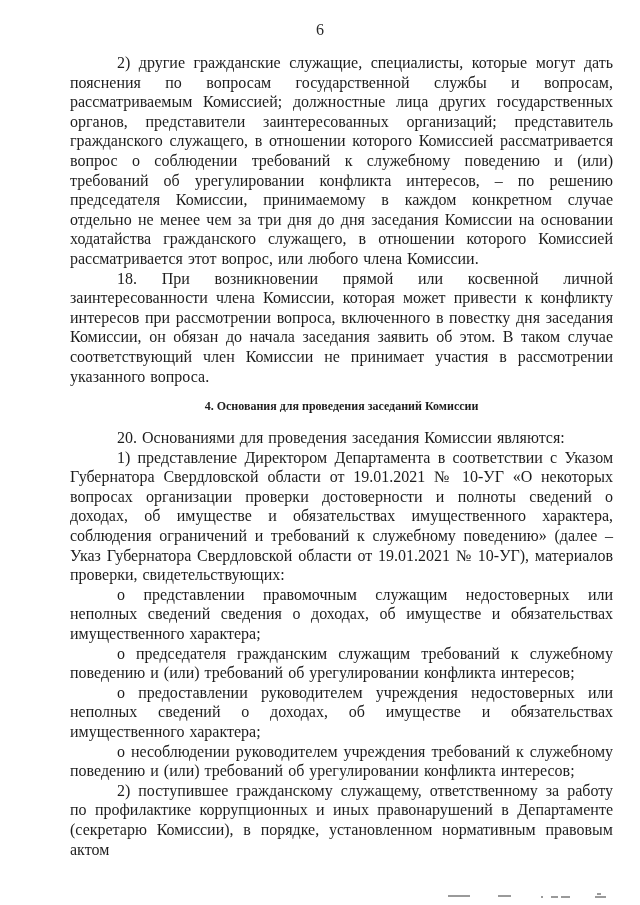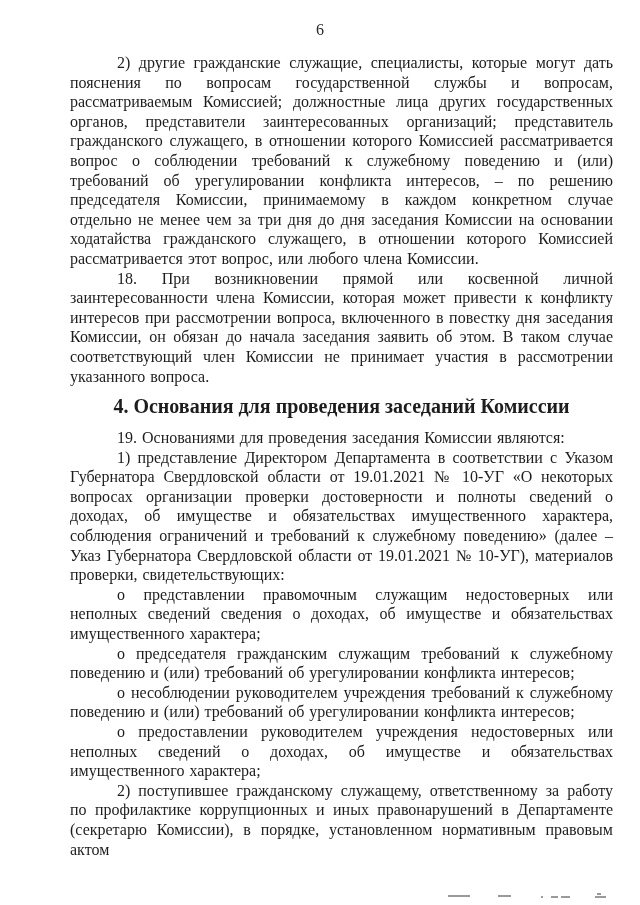--- a/index.html
+++ b/index.html
@@ -38,21 +38,21 @@
   .para {
     margin: 0;
     text-indent: 47px;
     word-spacing: 1px;
   }
   .para.no-indent {
     text-indent: 0;
   }
   .heading {
     margin: 10px 0 12px 0;
-    font-size: 20px;
+    font-size: 12px;
     line-height: 20px;
     font-weight: bold;
     text-align: center;
     text-indent: 0;
   }
   
   .scan-mark {
     position: absolute;
     background: #9a9a9a;
     height: 2px;
@@ -69,26 +69,26 @@
 <body>
 
 <div class="page">
 
   <div class="page-number">6</div>
 
   <main class="content">
     <p class="para">2) другие гражданские служащие, специалисты, которые могут дать пояснения по вопросам государственной службы и вопросам, рассматриваемым Комиссией; должностные лица других государственных органов, представители заинтересованных организаций; представитель гражданского служащего, в отношении которого Комиссией рассматривается вопрос о соблюдении требований к служебному поведению и (или) требований об урегулировании конфликта интересов, – по решению председателя Комиссии, принимаемому в каждом конкретном случае отдельно не менее чем за три дня до дня заседания Комиссии на основании ходатайства гражданского служащего, в отношении которого Комиссией рассматривается этот вопрос, или любого члена Комиссии.</p>
     <p class="para">18. При возникновении прямой или косвенной личной заинтересованности члена Комиссии, которая может привести к конфликту интересов при рассмотрении вопроса, включенного в повестку дня заседания Комиссии, он обязан до начала заседания заявить об этом. В таком случае соответствующий член Комиссии не принимает участия в рассмотрении указанного вопроса.</p>
     <h2 class="heading">4. Основания для проведения заседаний Комиссии</h2>
-    <p class="para">19. Основаниями для проведения заседания Комиссии являются:</p>
+    <p class="para">20. Основаниями для проведения заседания Комиссии являются:</p>
     <p class="para">1) представление Директором Департамента в соответствии с Указом Губернатора Свердловской области от 19.01.2021 № 10-УГ «О некоторых вопросах организации проверки достоверности и полноты сведений о доходах, об имуществе и обязательствах имущественного характера, соблюдения ограничений и требований к служебному поведению» (далее – Указ Губернатора Свердловской области от 19.01.2021 № 10-УГ), материалов проверки, свидетельствующих:</p>
     <p class="para">о представлении правомочным служащим недостоверных или неполных сведений сведения о доходах, об имуществе и обязательствах имущественного характера;</p>
     <p class="para">о председателя гражданским служащим требований к служебному поведению и (или) требований об урегулировании конфликта интересов;</p>
+    <p class="para">о предоставлении руководителем учреждения недостоверных или неполных сведений о доходах, об имуществе и обязательствах имущественного характера;</p>
     <p class="para">о несоблюдении руководителем учреждения требований к служебному поведению и (или) требований об урегулировании конфликта интересов;</p>
-    <p class="para">о предоставлении руководителем учреждения недостоверных или неполных сведений о доходах, об имуществе и обязательствах имущественного характера;</p>
     <p class="para">2) поступившее гражданскому служащему, ответственному за работу по профилактике коррупционных и иных правонарушений в Департаменте (секретарю Комиссии), в порядке, установленном нормативным правовым актом</p>
   </main>
 
   <div class="scan-mark m1"></div>
   <div class="scan-mark m2"></div>
   <div class="scan-mark m3"></div>
   <div class="scan-mark m4"></div>
   <div class="scan-mark m5"></div>
   <div class="scan-mark m6"></div>
   <div class="scan-mark m7"></div>

